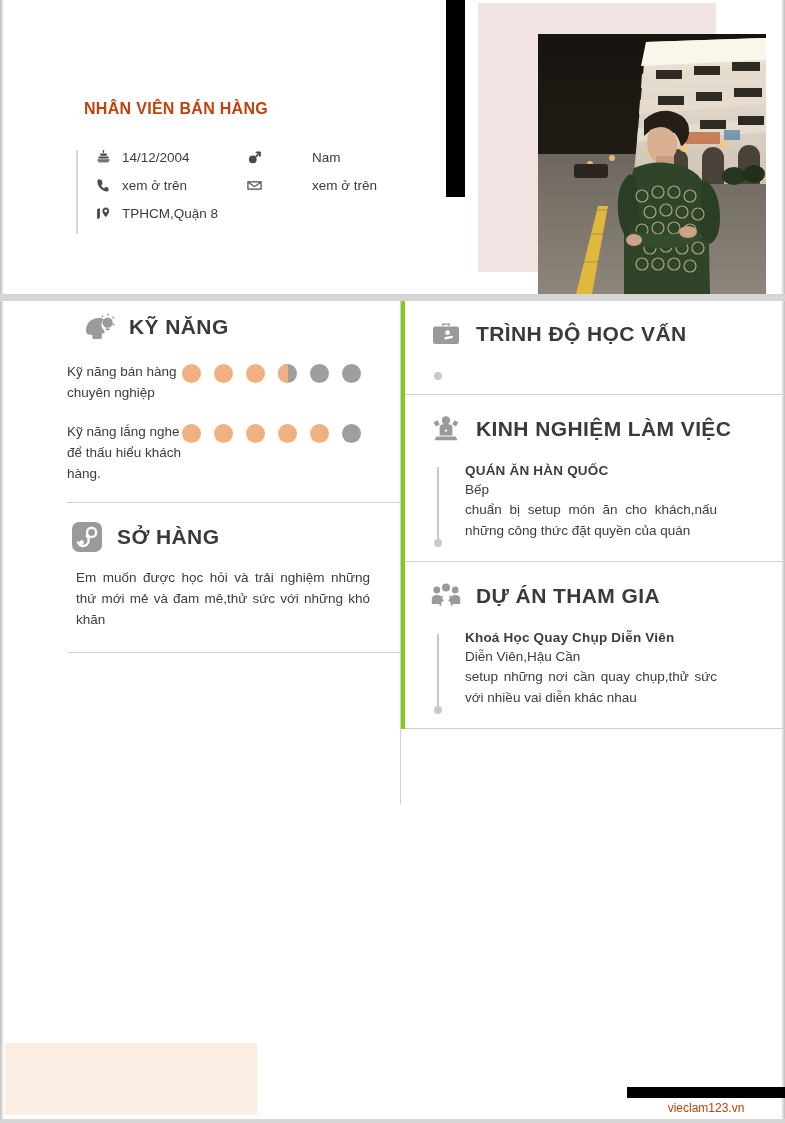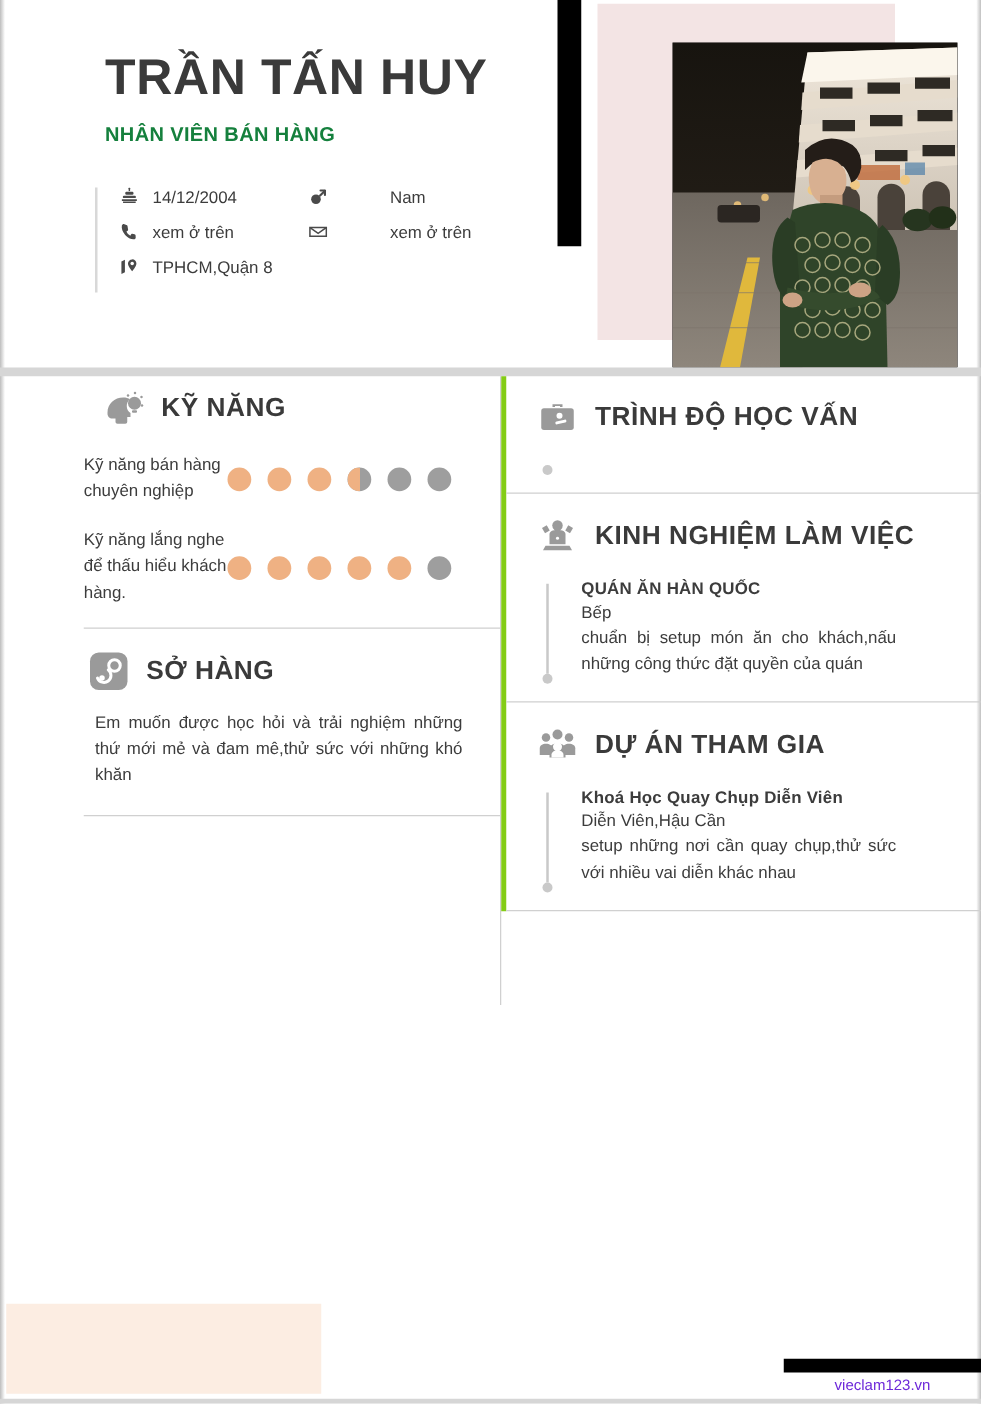--- a/index.html
+++ b/index.html
@@ -32,21 +32,21 @@
   }
   .photo svg{display:block;}
 
   .name{
     position:absolute;left:84px;top:40px;
     font-size:40px;font-weight:700;letter-spacing:.5px;
     color:#3a3a3a;margin:0;white-space:nowrap;
   }
   .job-title{
     position:absolute;left:84px;top:100px;
-    font-size:16px;font-weight:700;letter-spacing:.3px;color:#15803d;
+    font-size:16px;font-weight:700;letter-spacing:.3px;color:#c2410c;
   }
   .contact{
     position:absolute;left:76px;top:150px;width:350px;
     border-left:2px solid #d8d8d8;
     padding-left:0;
   }
   .contact-row{display:flex;margin-bottom:13px;}
   .contact-cell{display:flex;align-items:center;}
   .contact-cell.c1{width:145px;padding-left:14px;}
   .contact-cell.c2{padding-left:6px;gap:39px;}
@@ -64,21 +64,21 @@
   .section{position:relative;}
   .sec-line{height:1px;background:#d0d0d0;margin:0 0 0 0;}
   .sec-head{display:flex;align-items:center;}
   .sec-ic{width:40px;height:40px;display:flex;align-items:center;justify-content:center;
     flex:0 0 40px;}
   .sec-title{font-size:21px;font-weight:700;letter-spacing:.4px;color:#3a3a3a;
     margin-left:10px;white-space:nowrap;}
 
   
   .skills-wrap{padding:14px 0 0 67px;}
-  .skill-row{display:flex;align-items:center;margin-bottom:18px;}
+  .skill-row{display:flex;align-items:flex-start;margin-bottom:18px;}
   .skill-name{width:115px;font-size:13.5px;line-height:21px;color:#3c3c3c;}
   .dots{display:flex;align-items:center;padding-top:3px;}
   .dot{width:19px;height:19px;border-radius:50%;margin-right:13px;background:#9e9e9e;
     position:relative;overflow:hidden;}
   .dot.full{background:#efb183;}
   .dot.half{background:#9e9e9e;}
   .dot.half::before{content:"";position:absolute;left:0;top:0;width:50%;height:100%;
     background:#efb183;}
 
   
@@ -97,21 +97,21 @@
   .e-desc{font-size:13.5px;line-height:21px;color:#3c3c3c;text-align:justify;
     width:252px;}
   .e-desc.narrow{width:252px;}
 
   .sec-pad{padding-top:14px;}
 
   
   .peach{position:absolute;left:5px;top:1043px;width:252px;height:72px;background:#fcede2;}
   .foot-bar{position:absolute;left:627px;top:1087px;width:158px;height:11px;background:#000;}
   .watermark{position:absolute;left:627px;top:1101px;width:158px;text-align:center;
-    font-size:12px;color:#6d28d9;}
+    font-size:12px;color:#c2410c;}
   .bot-line{position:absolute;left:0;top:1119px;width:785px;height:4px;background:#d6d6d6;}
 </style>
 </head>
 <body>
 
 <div class="page">
   <div class="edge-l"></div>
   <div class="edge-r"></div>
 
   <div class="header">
@@ -225,21 +225,20 @@
               <circle cx="152" cy="232" r="6"></circle>
           </g>
 
           <path d="M92,196 q28,8 60,2 q10,-2 14,6 q-22,12 -50,10 q-20,-2 -26,-8 Z" fill="#354b2d"></path>
           <ellipse cx="150" cy="198" rx="9" ry="6" fill="#cda385"></ellipse>
           <ellipse cx="96" cy="206" rx="8" ry="6" fill="#cda385"></ellipse>
         </g>
       </svg>
     </div>
 
-    <div class="name">TRẦN TẤN HUY</div>
     <div class="job-title">NHÂN VIÊN BÁN HÀNG</div>
 
     <div class="contact">
       <div class="contact-row">
         <div class="contact-cell c1">
           <span class="ic">
             <svg width="15" height="15" viewBox="0 0 16 16" fill="#4a4a4a">
               <rect x="7.4" y="0.5" width="1.2" height="2.6"></rect>
               <circle cx="8" cy="0.8" r="0.8"></circle>
               <rect x="4.5" y="3.6" width="7" height="2.6" rx="1"></rect>

